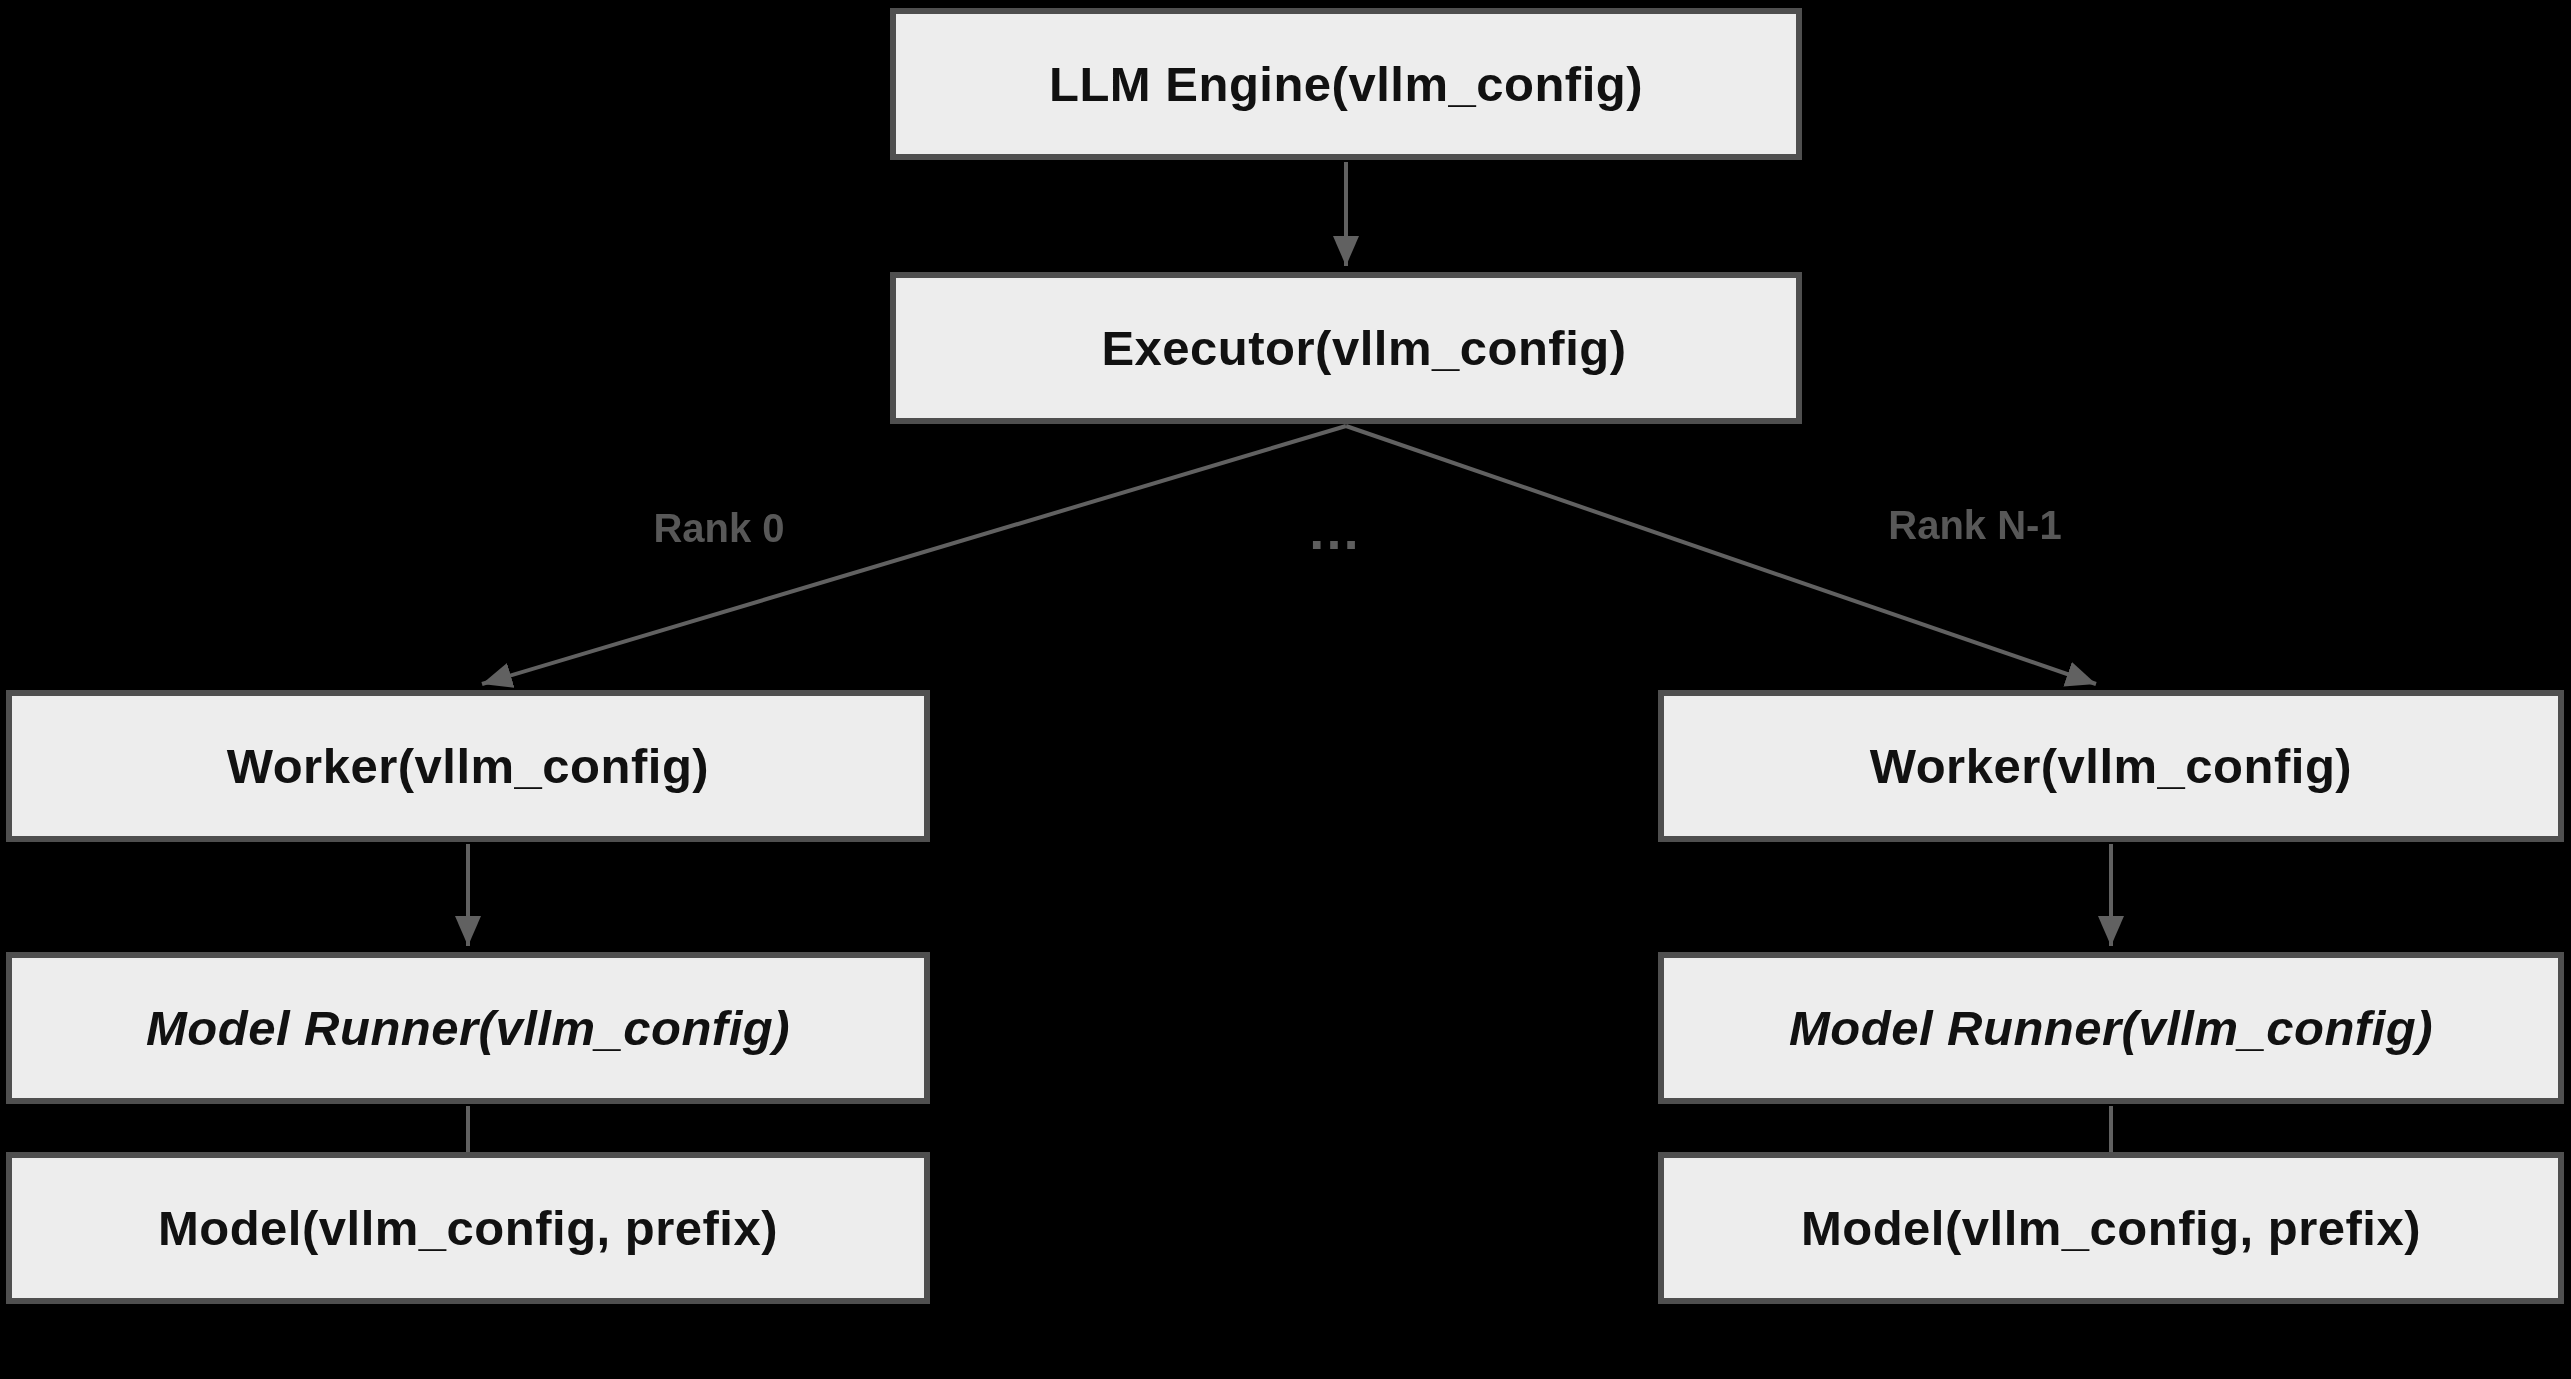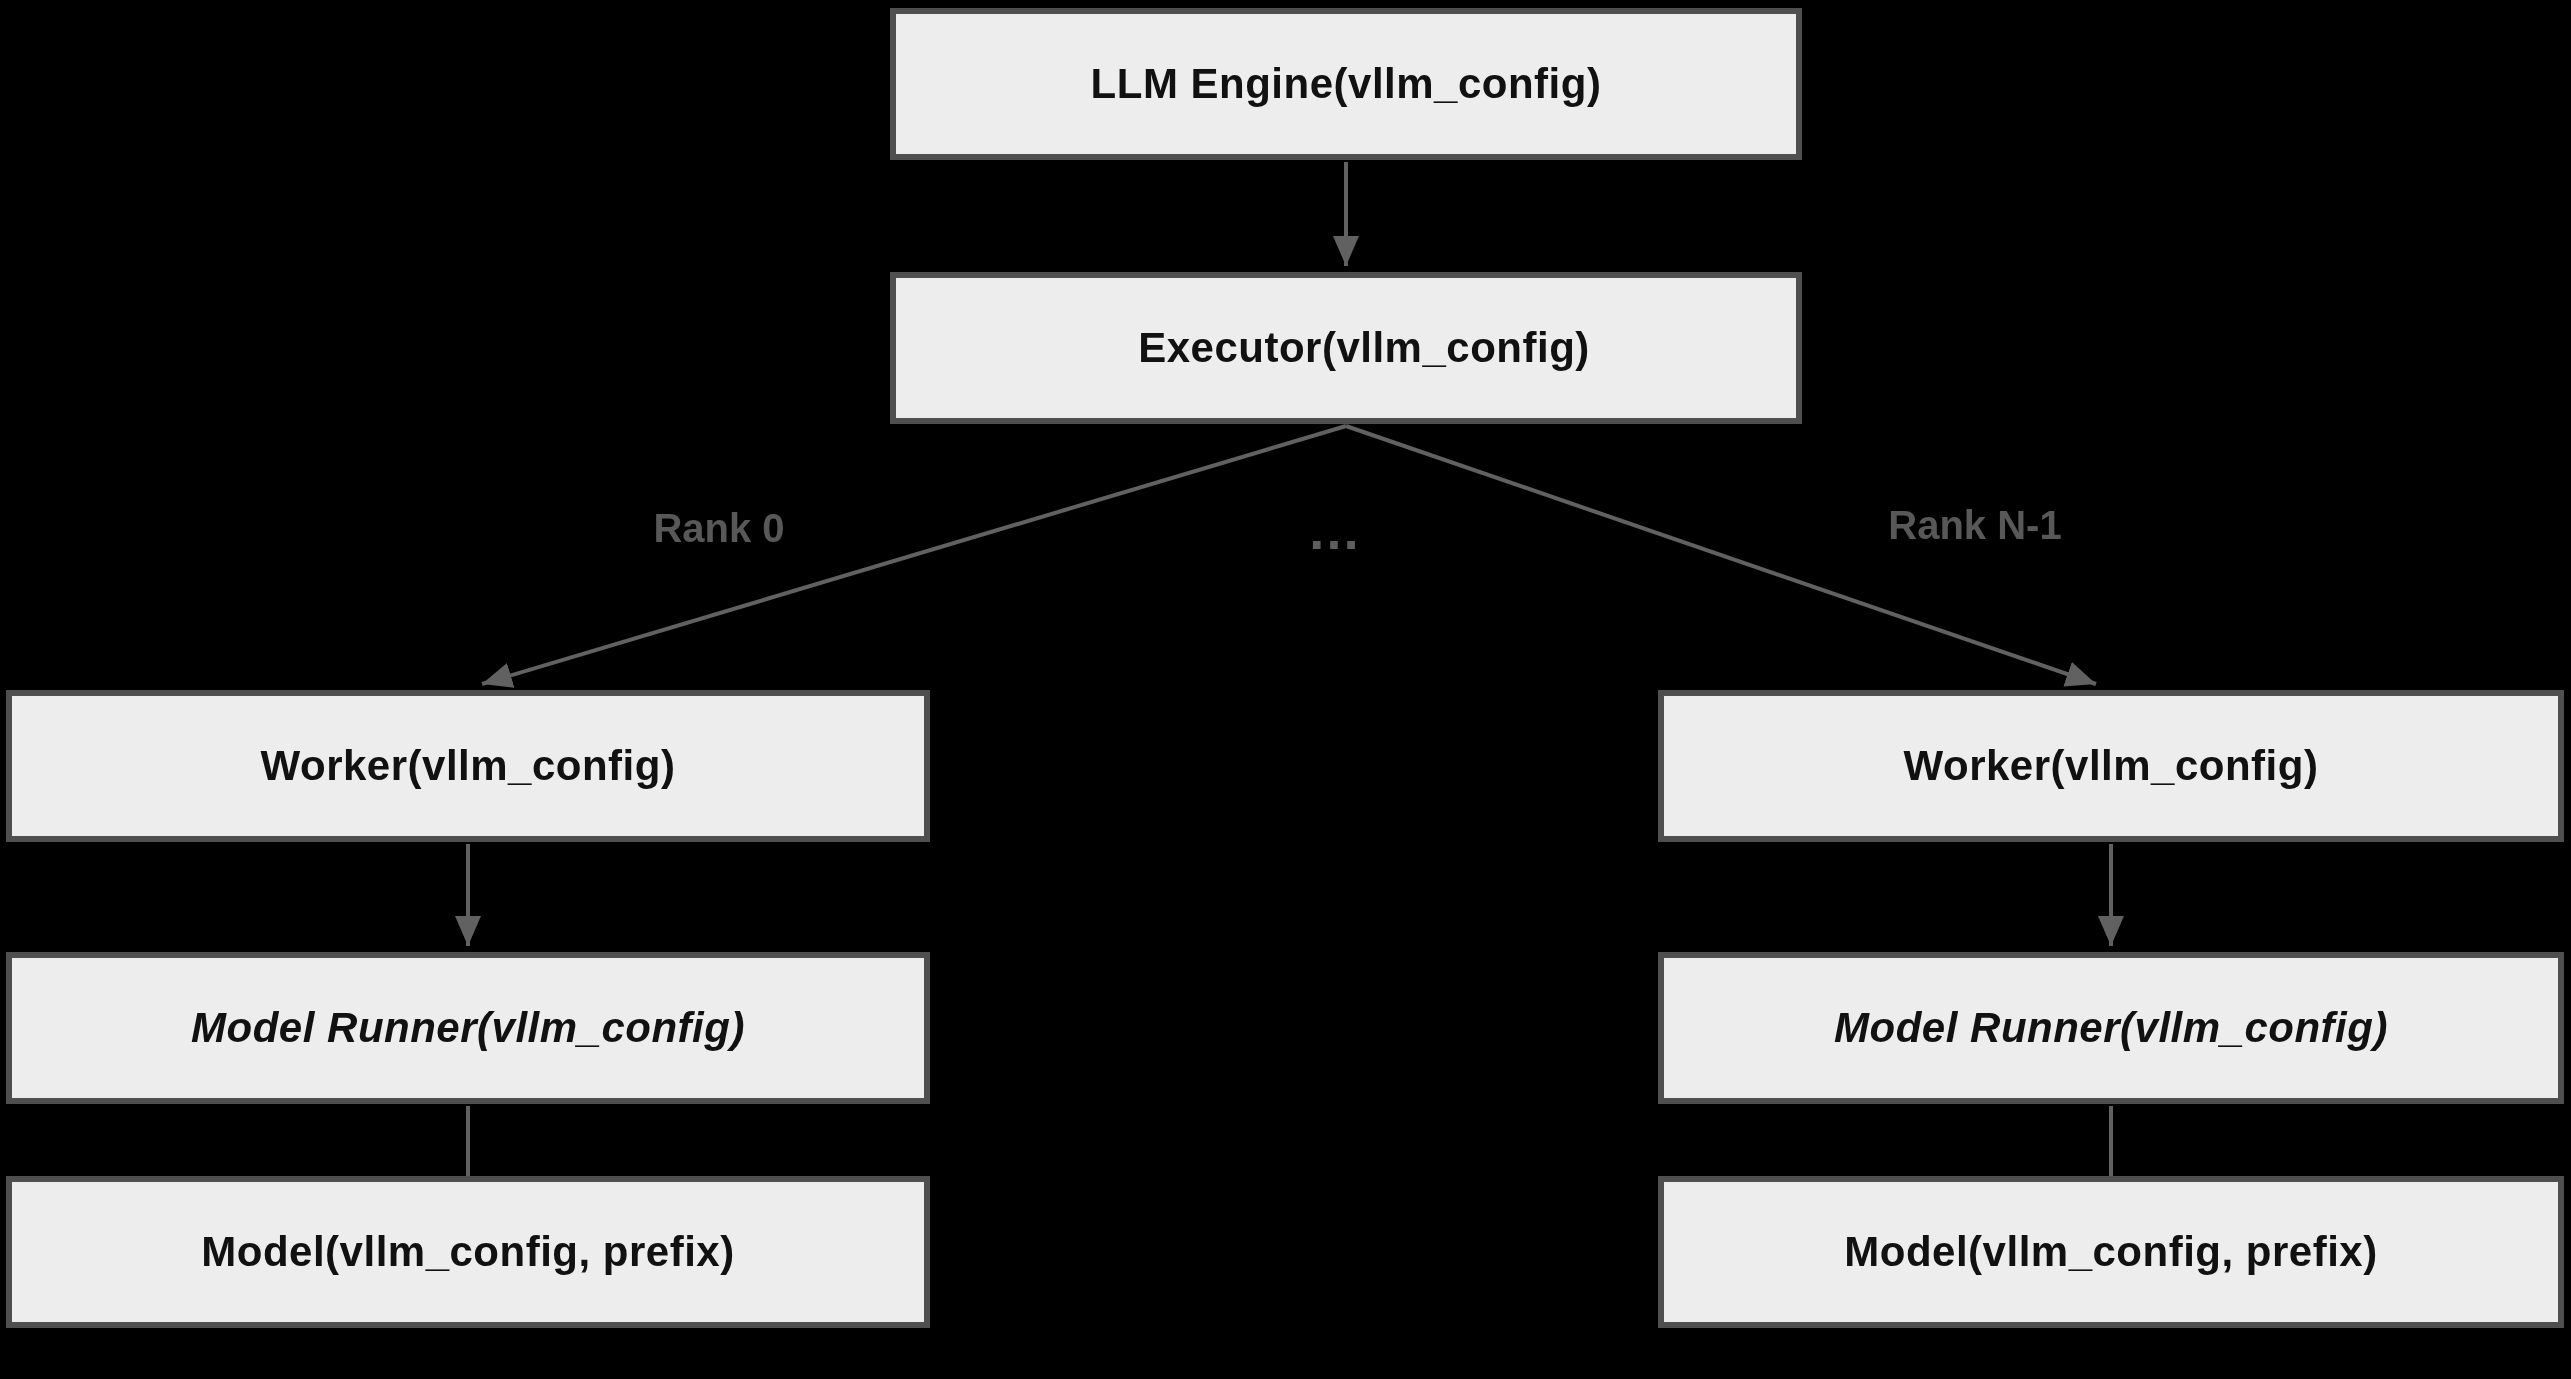--- a/index.html
+++ b/index.html
@@ -24,35 +24,35 @@
   }
   .node {
     position: absolute;
     box-sizing: border-box;
     background: #ededed;
     border: 6px solid #4f4f4f;
     display: flex;
     align-items: center;
     justify-content: center;
     color: #111111;
-    font-size: 42px;
+    font-size: 49px;
     font-weight: 600;
     letter-spacing: 0.5px;
     white-space: nowrap;
   }
   
   .col-center { left: 890px;  width: 912px; }
   .col-left   { left: 6px;    width: 924px; }
   .col-right  { left: 1658px; width: 906px; }
   
   .row-1 { top: 8px;    height: 152px; }
   .row-2 { top: 272px;  height: 152px; padding-left: 36px; }
   .row-3 { top: 690px;  height: 152px; }
   .row-4 { top: 952px;  height: 152px; font-style: italic; }
-  .row-5 { top: 1176px; height: 152px; }
+  .row-5 { top: 1152px; height: 152px; }
 
   .edge-label {
     position: absolute;
     transform: translate(-50%, -50%);
     color: #585858;
     font-size: 40px;
     font-weight: 600;
     white-space: nowrap;
   }
   .edge-label.dots {

